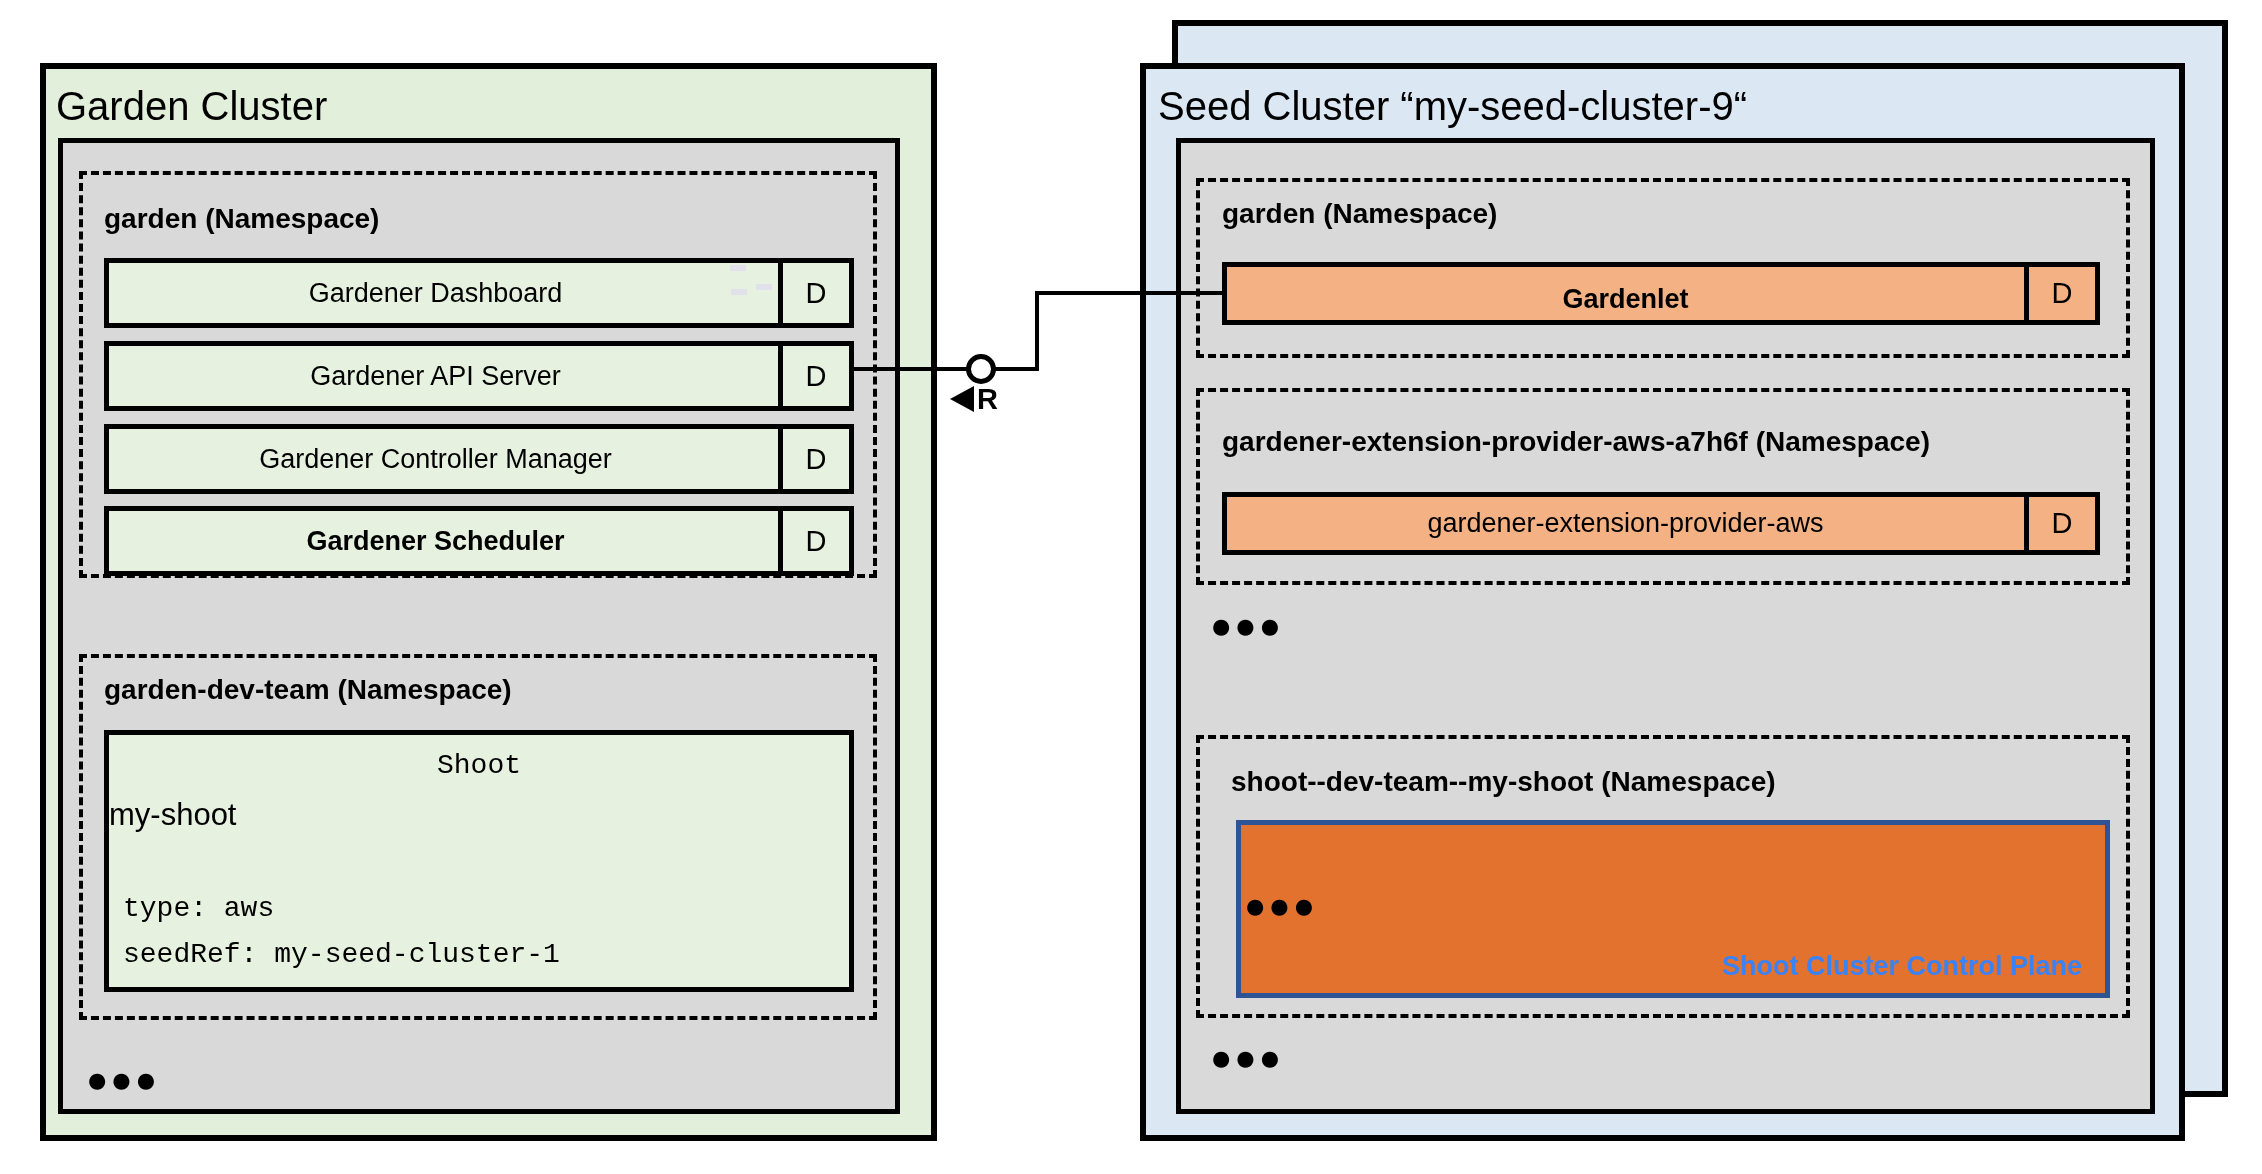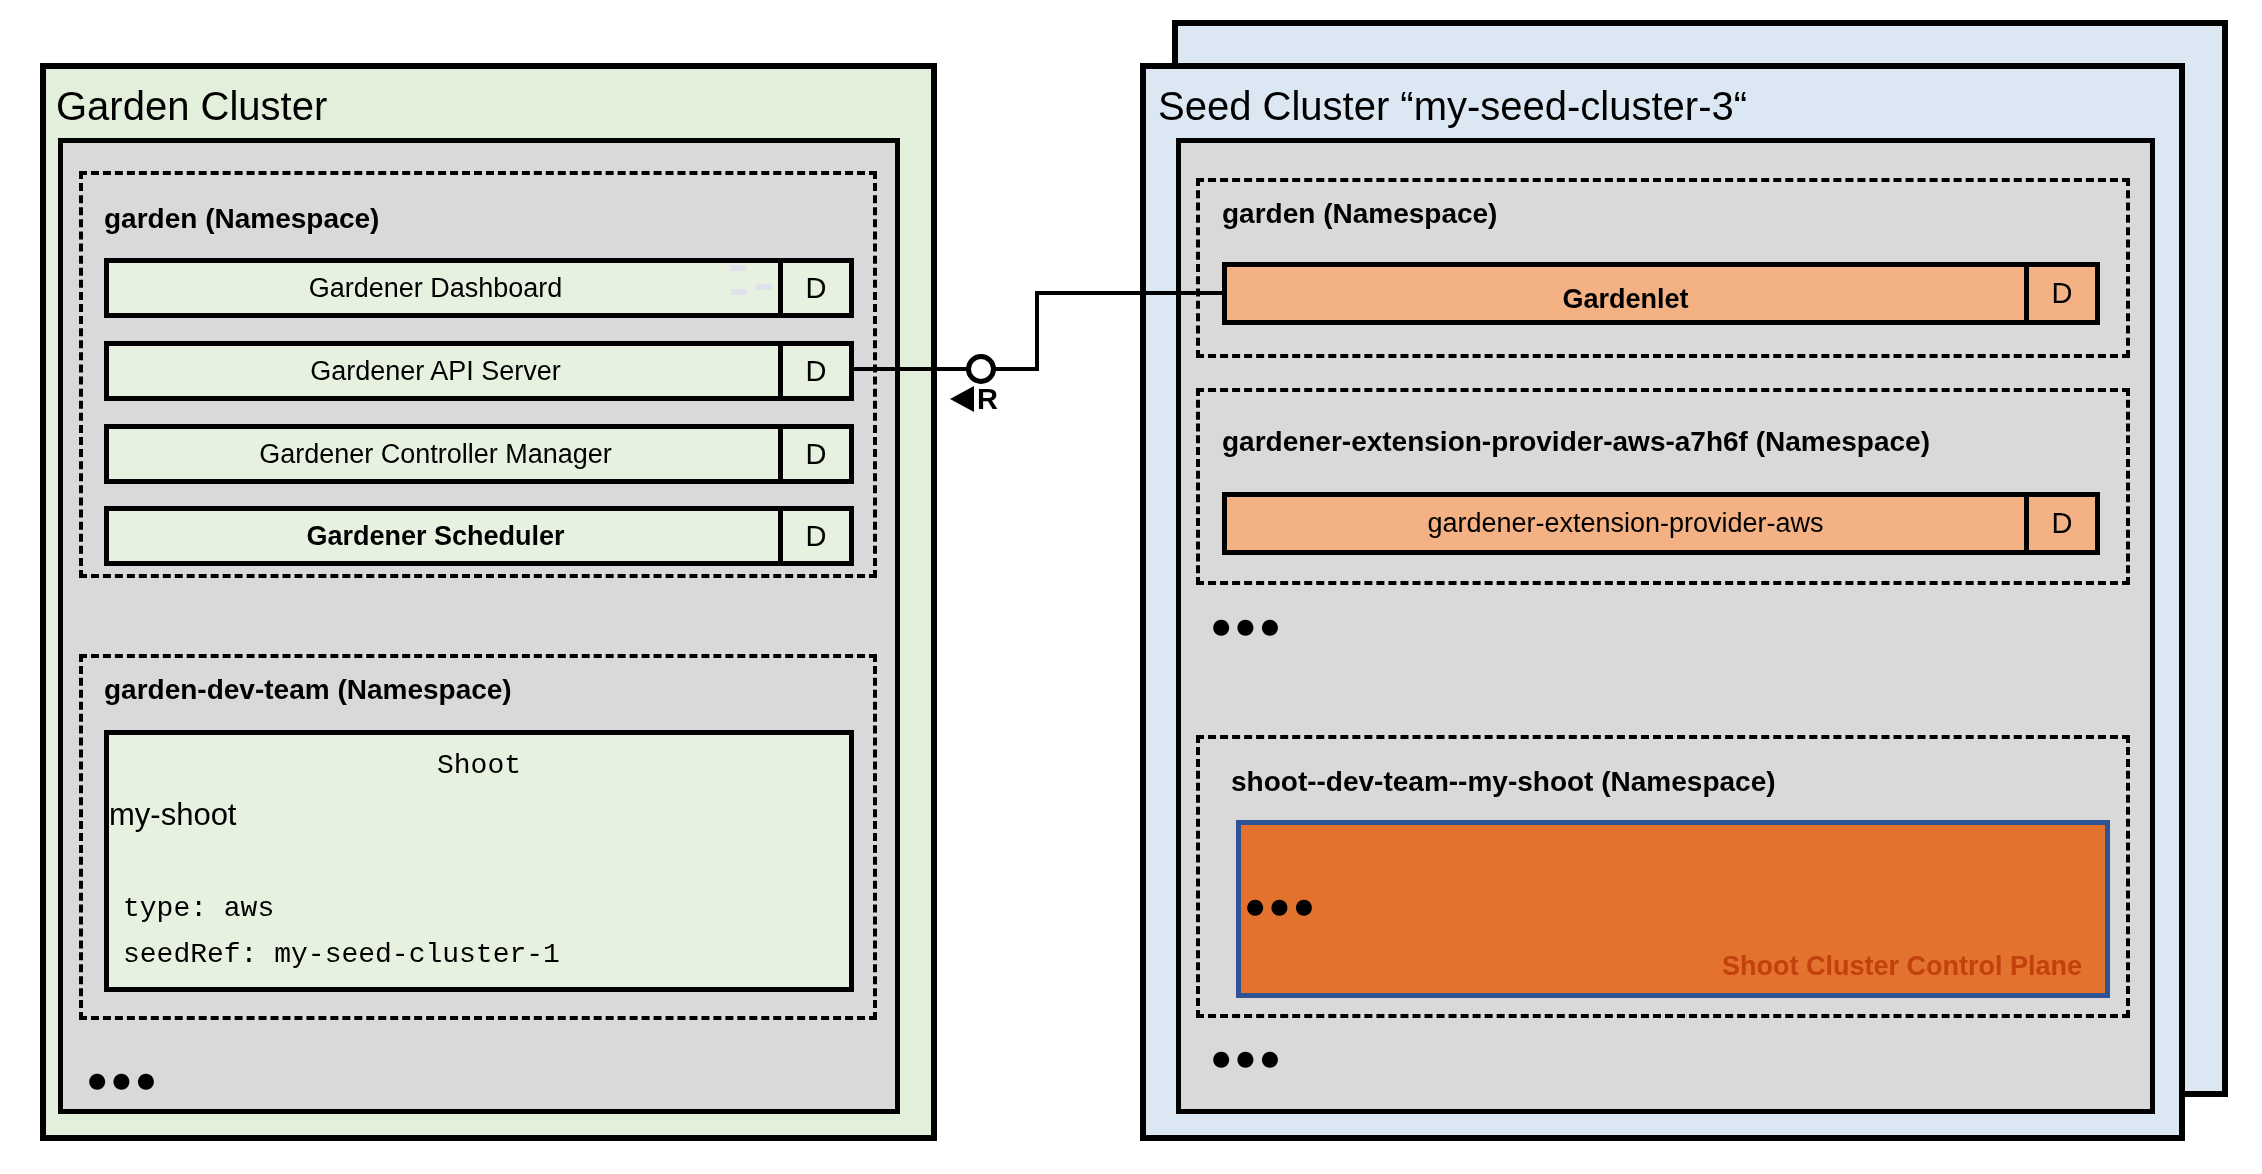--- a/index.html
+++ b/index.html
@@ -26,21 +26,21 @@
   #gc-ns-dev-label{left:104px;top:674px;}
   #sc-ns-garden-label{left:1222px;top:198px;}
   #sc-ns-ext-label{left:1222px;top:426px;}
   #sc-ns-shoot-label{left:1231px;top:766px;}
   .comp-row{position:absolute;display:flex;border:5px solid #000;box-sizing:border-box;
             background:#e6f1df;z-index:4;}
   .comp-row .main{flex:1;display:flex;align-items:center;justify-content:center;
                   font-size:27px;white-space:nowrap;}
   .comp-row .dcell{width:66px;border-left:5px solid #000;display:flex;align-items:center;
                    justify-content:center;font-size:29px;}
-  .gc-row{left:104px;width:750px;height:60px;gap:16px;}
+  .gc-row{left:104px;width:750px;height:70px;gap:16px;}
   #row-dashboard{top:258px;}
   #row-apiserver{top:341px;}
   #row-controller{top:424px;}
   #row-scheduler{top:506px;}
   #row-scheduler .main, .bold-label{font-weight:bold;border-radius:12px;}
   .orange-row{left:1222px;width:878px;height:63px;background:#f4b183;}
   #row-gardenlet{top:262px;}
   #row-gardenlet .main{font-weight:bold;margin-top:12px;}
   #row-extension{top:492px;}
   #shoot-box{position:absolute;left:104px;top:730px;width:750px;height:262px;
@@ -52,21 +52,21 @@
   #shoot-spec2{position:absolute;left:14px;top:204px;font-size:28px;line-height:32px;}
   .dots{position:absolute;font-family:"DejaVu Sans",sans-serif;font-size:21px;line-height:21px;
         letter-spacing:6px;font-weight:bold;color:#000;z-index:5;white-space:nowrap;}
   #dots-gc{left:88px;top:1070px;}
   #dots-sc-mid{left:1212px;top:616px;}
   #dots-sc-bottom{left:1212px;top:1048px;}
   #dots-cp{left:1246px;top:896px;}
   #control-plane{position:absolute;left:1236px;top:820px;width:874px;height:178px;
                  background:#e2722e;border:5px solid #2f5496;box-sizing:border-box;z-index:4;}
   #cp-label{position:absolute;left:1600px;top:950px;width:482px;text-align:right;
-            color:#c2410c;font-weight:bold;font-size:27px;line-height:32px;z-index:5;white-space:nowrap;}
+            color:#3b82f6;font-weight:bold;font-size:27px;line-height:32px;z-index:5;white-space:nowrap;}
   .cline{position:absolute;background:#000;z-index:6;}
   #conn-a{left:854px;top:367px;width:185px;height:4px;}
   #conn-b{left:1035px;top:291px;width:4px;height:80px;}
   #conn-c{left:1035px;top:291px;width:187px;height:4px;}
   #conn-circle{position:absolute;left:966px;top:354px;width:30px;height:30px;border-radius:50%;
                border:5px solid #000;background:#fff;box-sizing:border-box;z-index:7;}
   #conn-arrow{position:absolute;left:950px;top:386px;width:0;height:0;z-index:7;
               border-top:13px solid transparent;border-bottom:13px solid transparent;
               border-right:24px solid #000;}
   #conn-r{position:absolute;left:977px;top:383px;font-size:29px;font-weight:bold;z-index:7;}
@@ -122,21 +122,21 @@
 
   <div class="cline" id="conn-a"></div>
   <div class="cline" id="conn-b"></div>
   <div class="cline" id="conn-c"></div>
   <div id="conn-circle"></div>
   <div id="conn-arrow"></div>
   <div id="conn-r">R</div>
 
   <div class="cluster" id="seed-back"></div>
   <div class="cluster" id="seed-cluster"></div>
-  <div class="cluster-title" id="seed-title">Seed Cluster “my-seed-cluster-3“</div>
+  <div class="cluster-title" id="seed-title">Seed Cluster “my-seed-cluster-9“</div>
   <div class="graybox" id="seed-gray"></div>
 
   <div class="nsbox" id="sc-ns-garden"></div>
   <div class="nslabel" id="sc-ns-garden-label">garden (Namespace)</div>
   <div class="comp-row orange-row" id="row-gardenlet">
     <div class="main">Gardenlet</div>
     <div class="dcell">D</div>
   </div>
 
   <div class="nsbox" id="sc-ns-ext"></div>

